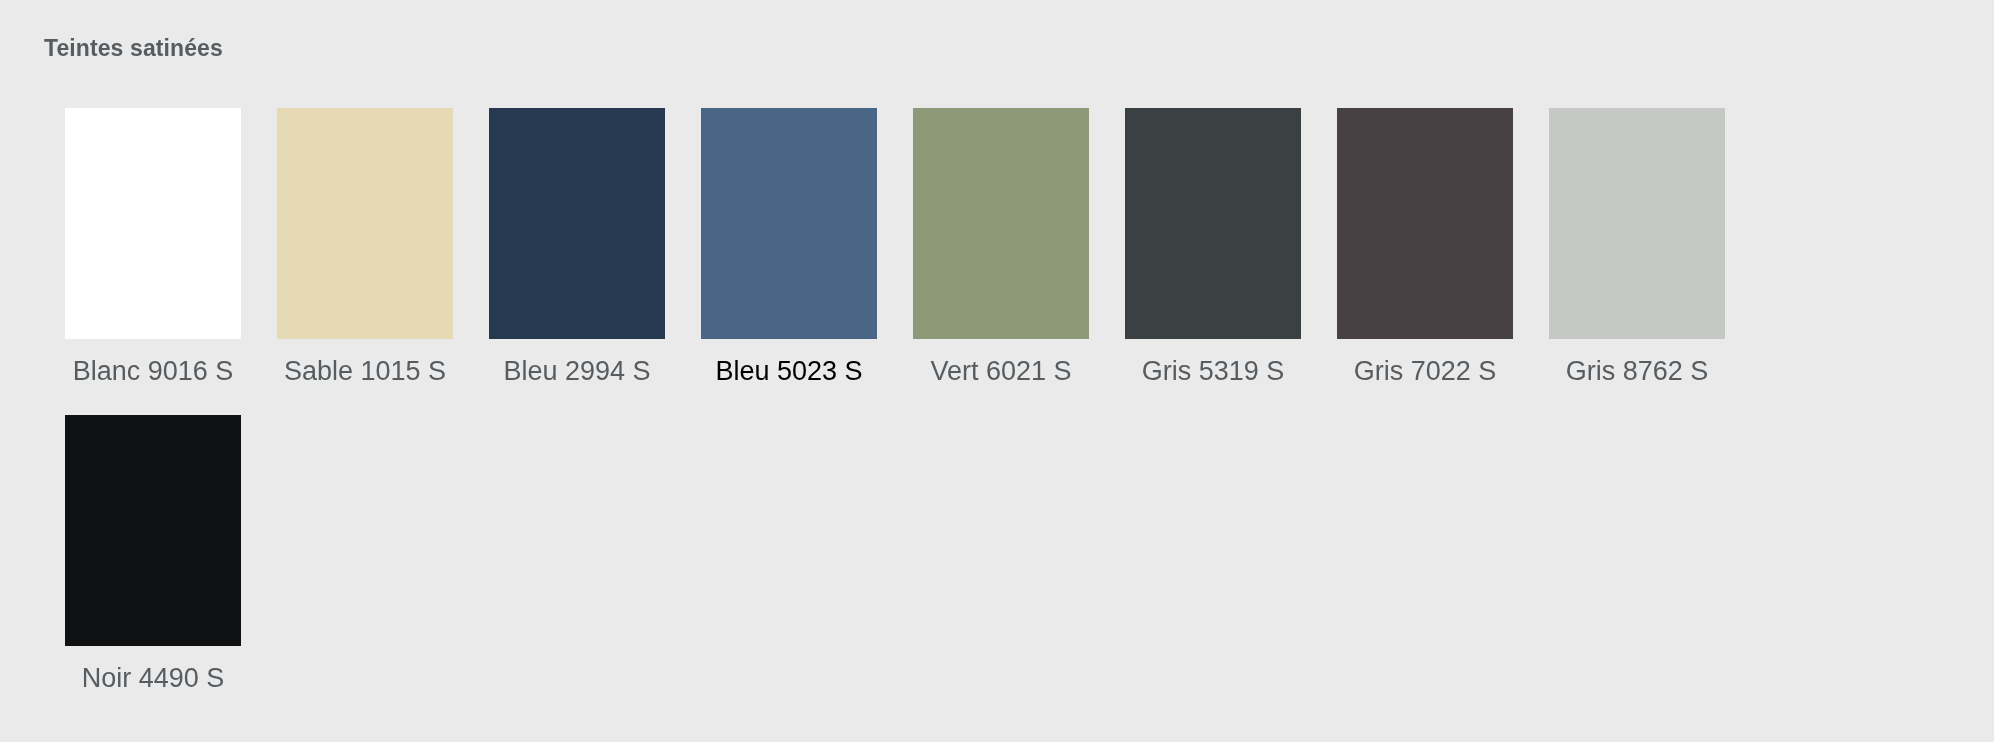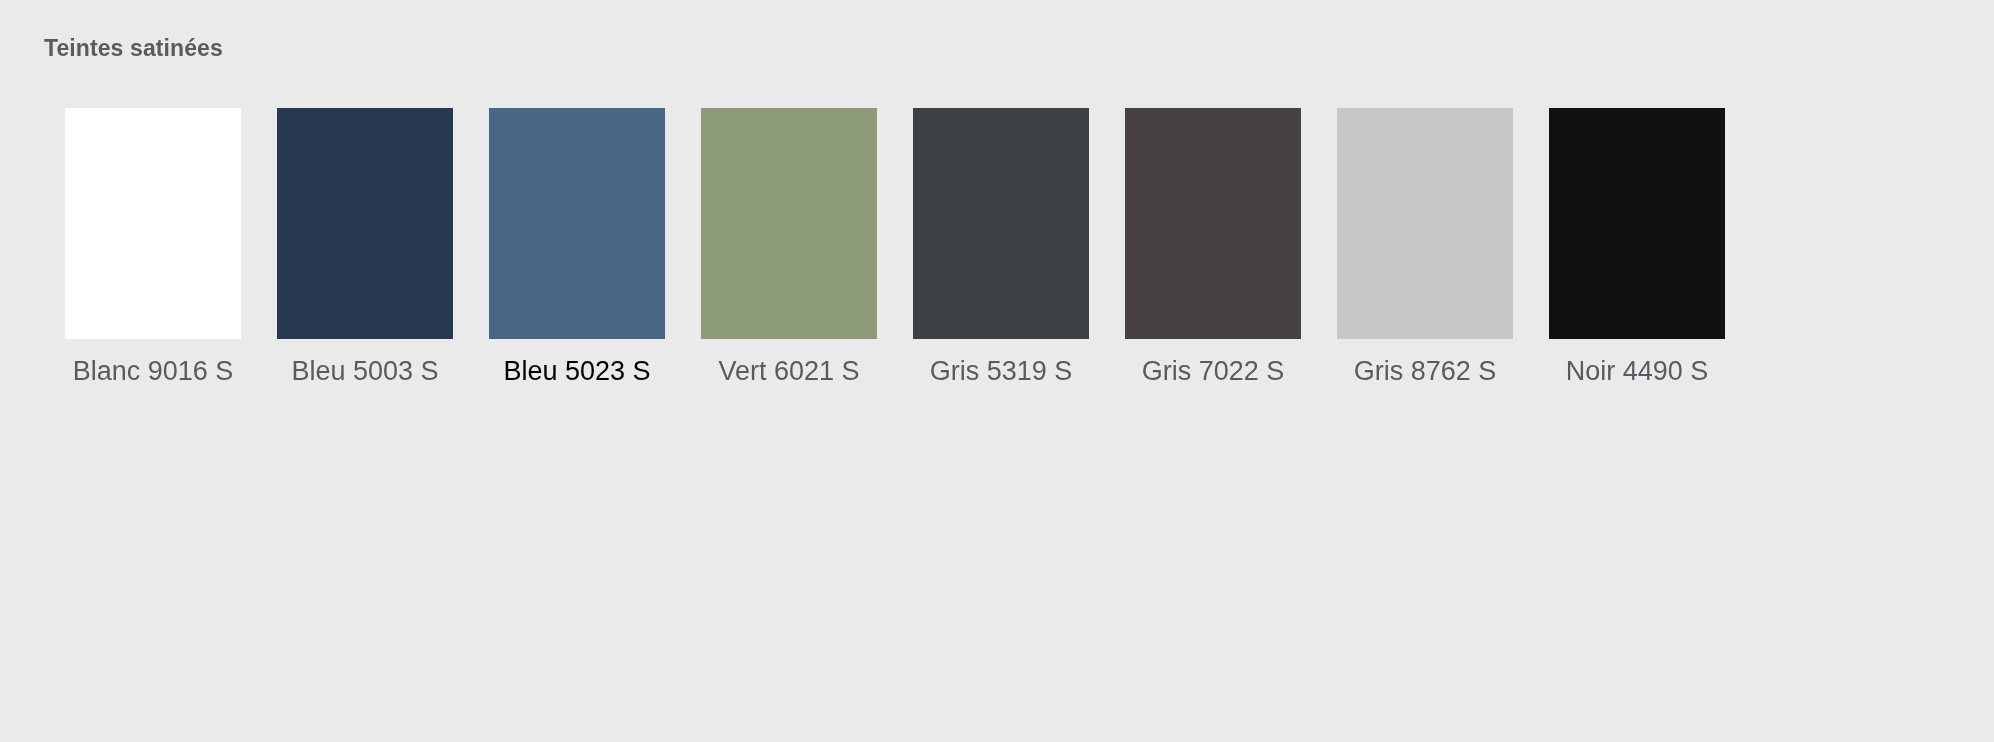--- a/index.html
+++ b/index.html
@@ -70,22 +70,26 @@
 
   <h2 class="section-title" style="color: rgb(86, 92, 96);">Teintes satinées</h2>
 
   <div class="swatch-grid">
 
   <div class="swatch-cell">
         <div class="swatch-chip" style="background-color: rgb(255, 255, 255);"></div>
         <div class="swatch-label" style="color: rgb(86, 92, 96);">Blanc 9016 S</div>
       </div>
       <div class="swatch-cell">
+        <div class="swatch-chip" style="background-color: rgb(229, 218, 179);"></div>
+        <div class="swatch-label" style="color: rgb(86, 92, 96);">Sable 1015 S</div>
+      </div>
+      <div class="swatch-cell">
         <div class="swatch-chip" style="background-color: rgb(39, 56, 81);"></div>
-        <div class="swatch-label" style="color: rgb(86, 92, 96);">Bleu 5003 S</div>
+        <div class="swatch-label" style="color: rgb(86, 92, 96);">Bleu 2994 S</div>
       </div>
       <div class="swatch-cell">
         <div class="swatch-chip" style="background-color: rgb(74, 102, 134);"></div>
         <div class="swatch-label" style="color: #000000;">Bleu 5023 S</div>
       </div>
       <div class="swatch-cell">
         <div class="swatch-chip" style="background-color: rgb(141, 154, 121);"></div>
         <div class="swatch-label" style="color: rgb(86, 92, 96);">Vert 6021 S</div>
       </div>
       <div class="swatch-cell">

